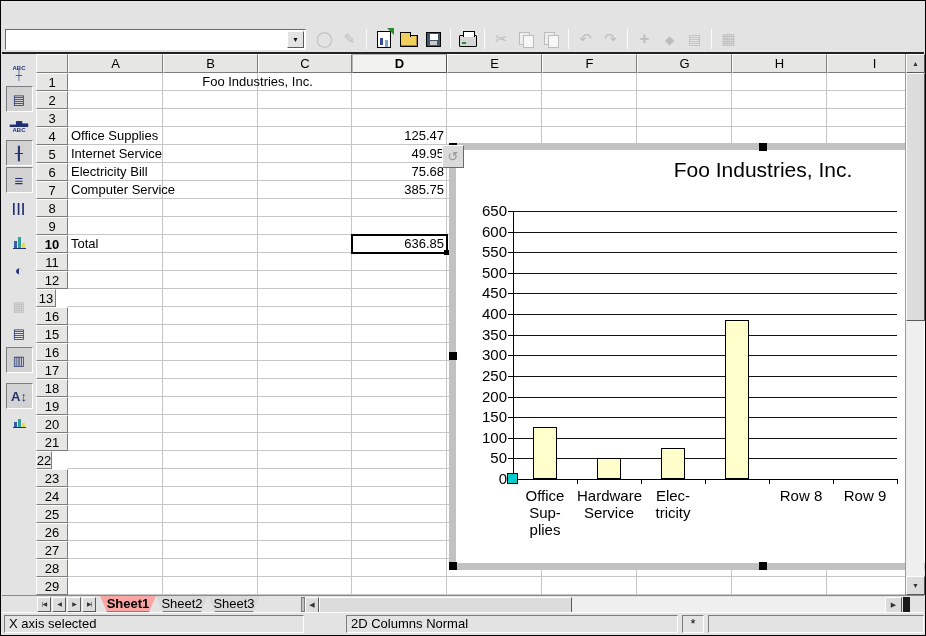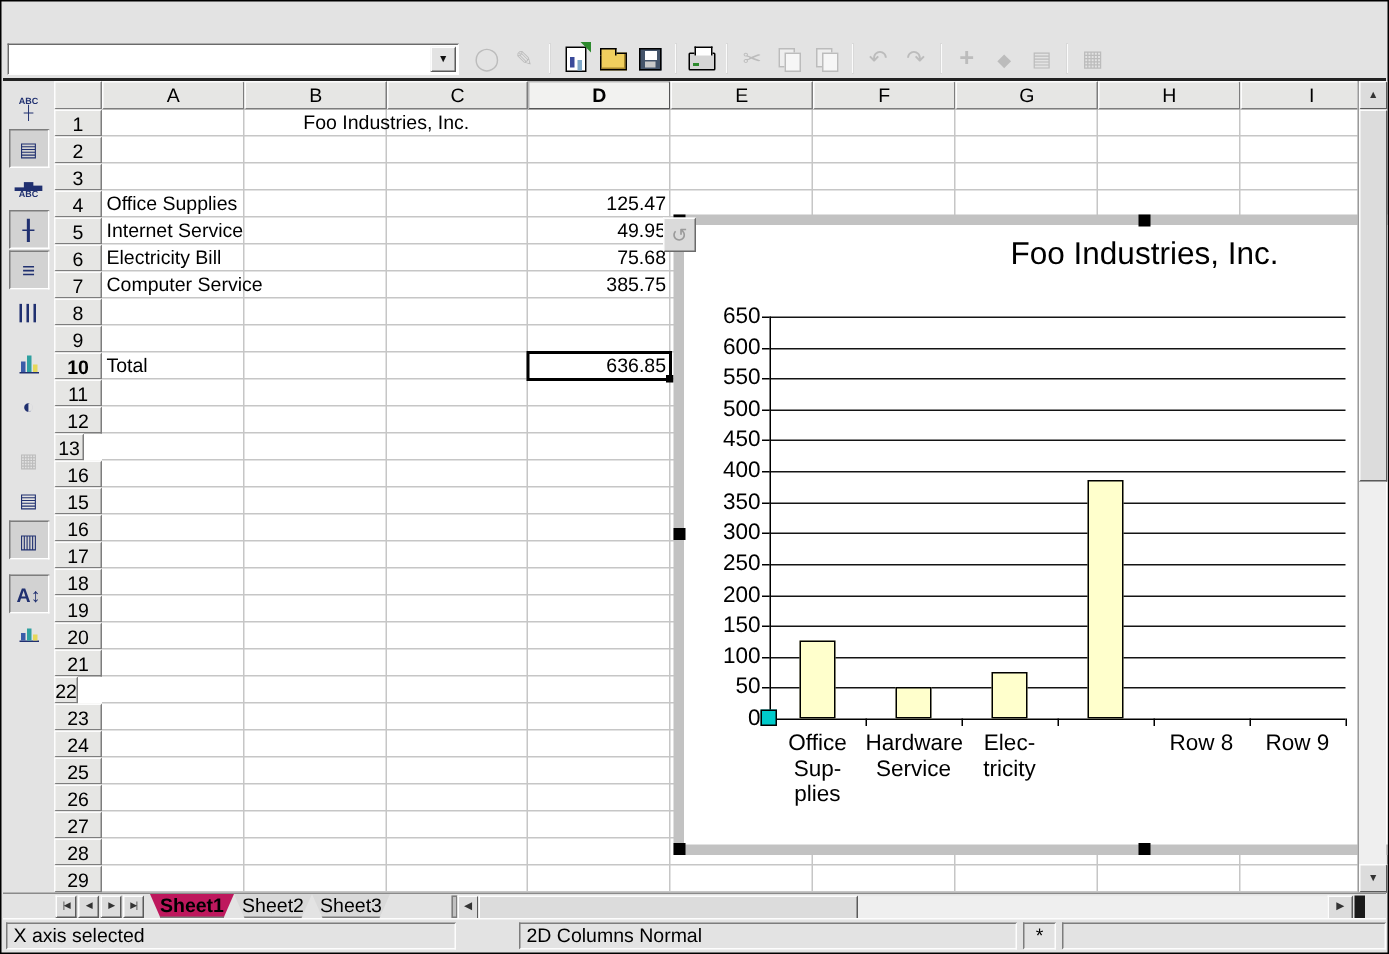--- a/index.html
+++ b/index.html
@@ -87,21 +87,21 @@
 
   
   #vscroll { position:absolute; right:1px; top:53px; width:19px; height:541px; background:#efefef; border-left:1px solid #9a9a9a; z-index:30; }
   .sc-btn { position:absolute; left:0; width:19px; height:19px; background:#dcdcdc; border:1px solid; border-color:#fdfdfd #5a5a5a #5a5a5a #fdfdfd; font-size:7px; color:#333; text-align:center; line-height:17px; }
   #vthumb { position:absolute; left:0; top:19px; width:19px; height:248px; background:#dcdcdc; border:1px solid; border-color:#fdfdfd #5a5a5a #5a5a5a #fdfdfd; }
 
   
   #tabrow { position:absolute; left:1px; right:1px; top:594px; height:18px; background:#e3e3e3; border-top:1px solid #8a8a8a; z-index:40; }
   .nav-btn { position:absolute; top:1px; width:14px; height:15px; background:#dcdcdc; border:1px solid; border-color:#fdfdfd #5a5a5a #5a5a5a #fdfdfd; font-size:6px; color:#333; text-align:center; line-height:13px; letter-spacing:-1px; }
   .sheet-tab { position:absolute; top:0; height:16px; background:#d9d9d9; clip-path:polygon(0 0,100% 0,calc(100% - 7px) 100%,7px 100%); font-size:13px; text-align:center; line-height:15px; color:#000; border-bottom:1px solid #7d7d7d; }
-  .sheet-tab.active { background:#be185d; font-weight:bold; }
+  .sheet-tab.active { background:#fca5a5; font-weight:bold; }
   #hsplit { position:absolute; left:299px; top:1px; width:4px; height:15px; background:#c0c0c0; border:1px solid #7d7d7d; }
   #hscrollTrough { position:absolute; left:317px; right:22px; top:1px; height:16px; background:#efefef; }
   #hthumb { position:absolute; left:317px; top:1px; width:253px; height:16px; background:#dcdcdc; border:1px solid; border-color:#fdfdfd #5a5a5a #5a5a5a #fdfdfd; }
   #tabLeftBtn { position:absolute; left:303px; top:1px; width:14px; height:16px; background:#dcdcdc; border:1px solid; border-color:#fdfdfd #5a5a5a #5a5a5a #fdfdfd; font-size:7px; color:#333; text-align:center; line-height:14px; }
   #hscrollRight { position:absolute; right:22px; top:1px; width:17px; height:16px; background:#dcdcdc; border:1px solid; border-color:#fdfdfd #5a5a5a #5a5a5a #fdfdfd; font-size:7px; color:#333; text-align:center; line-height:14px; }
   #scCorner { position:absolute; right:14px; top:1px; width:7px; height:16px; background:#1a1a1a; }
 
   
   #statusbar { position:absolute; left:1px; right:1px; bottom:1px; height:22px; background:#e3e3e3; border-top:1px solid #fdfdfd; z-index:40; }
   .st-panel { position:absolute; top:2px; height:18px; border:1px solid; border-color:#7d7d7d #fdfdfd #fdfdfd #7d7d7d; font-size:13px; line-height:16px; padding:0 4px; color:#000; background:#e3e3e3; white-space:nowrap; overflow:hidden; }

